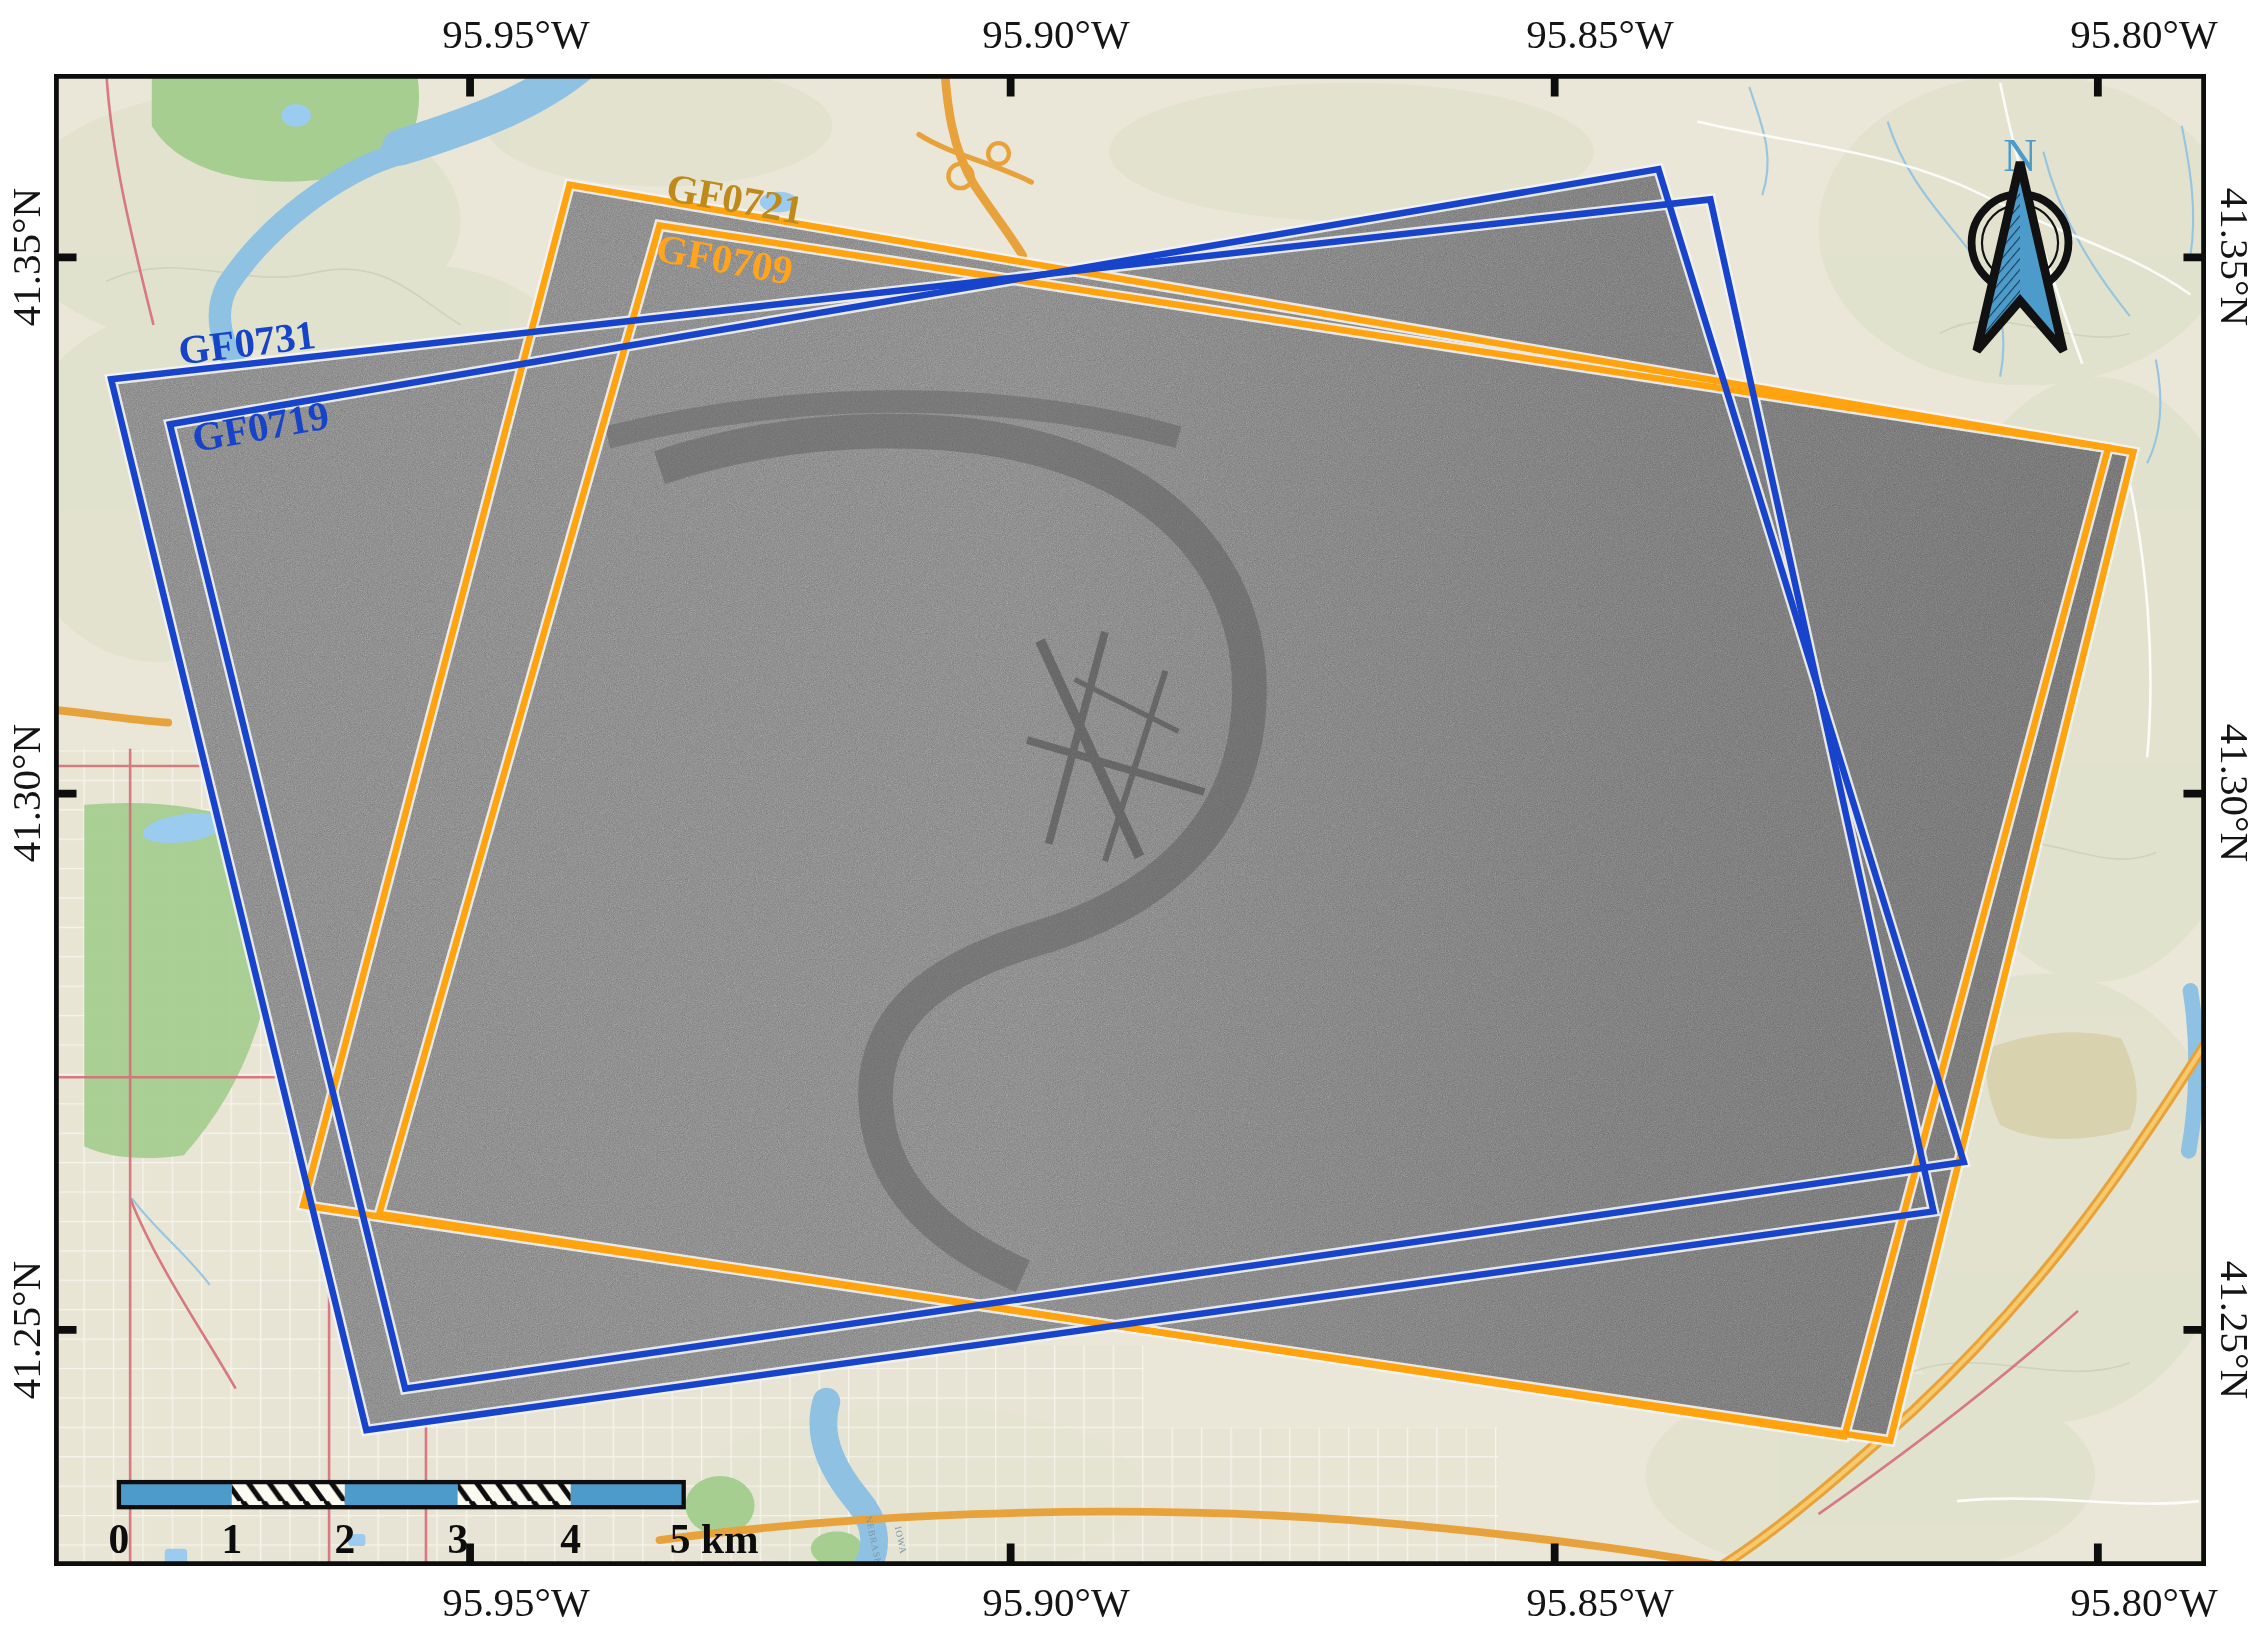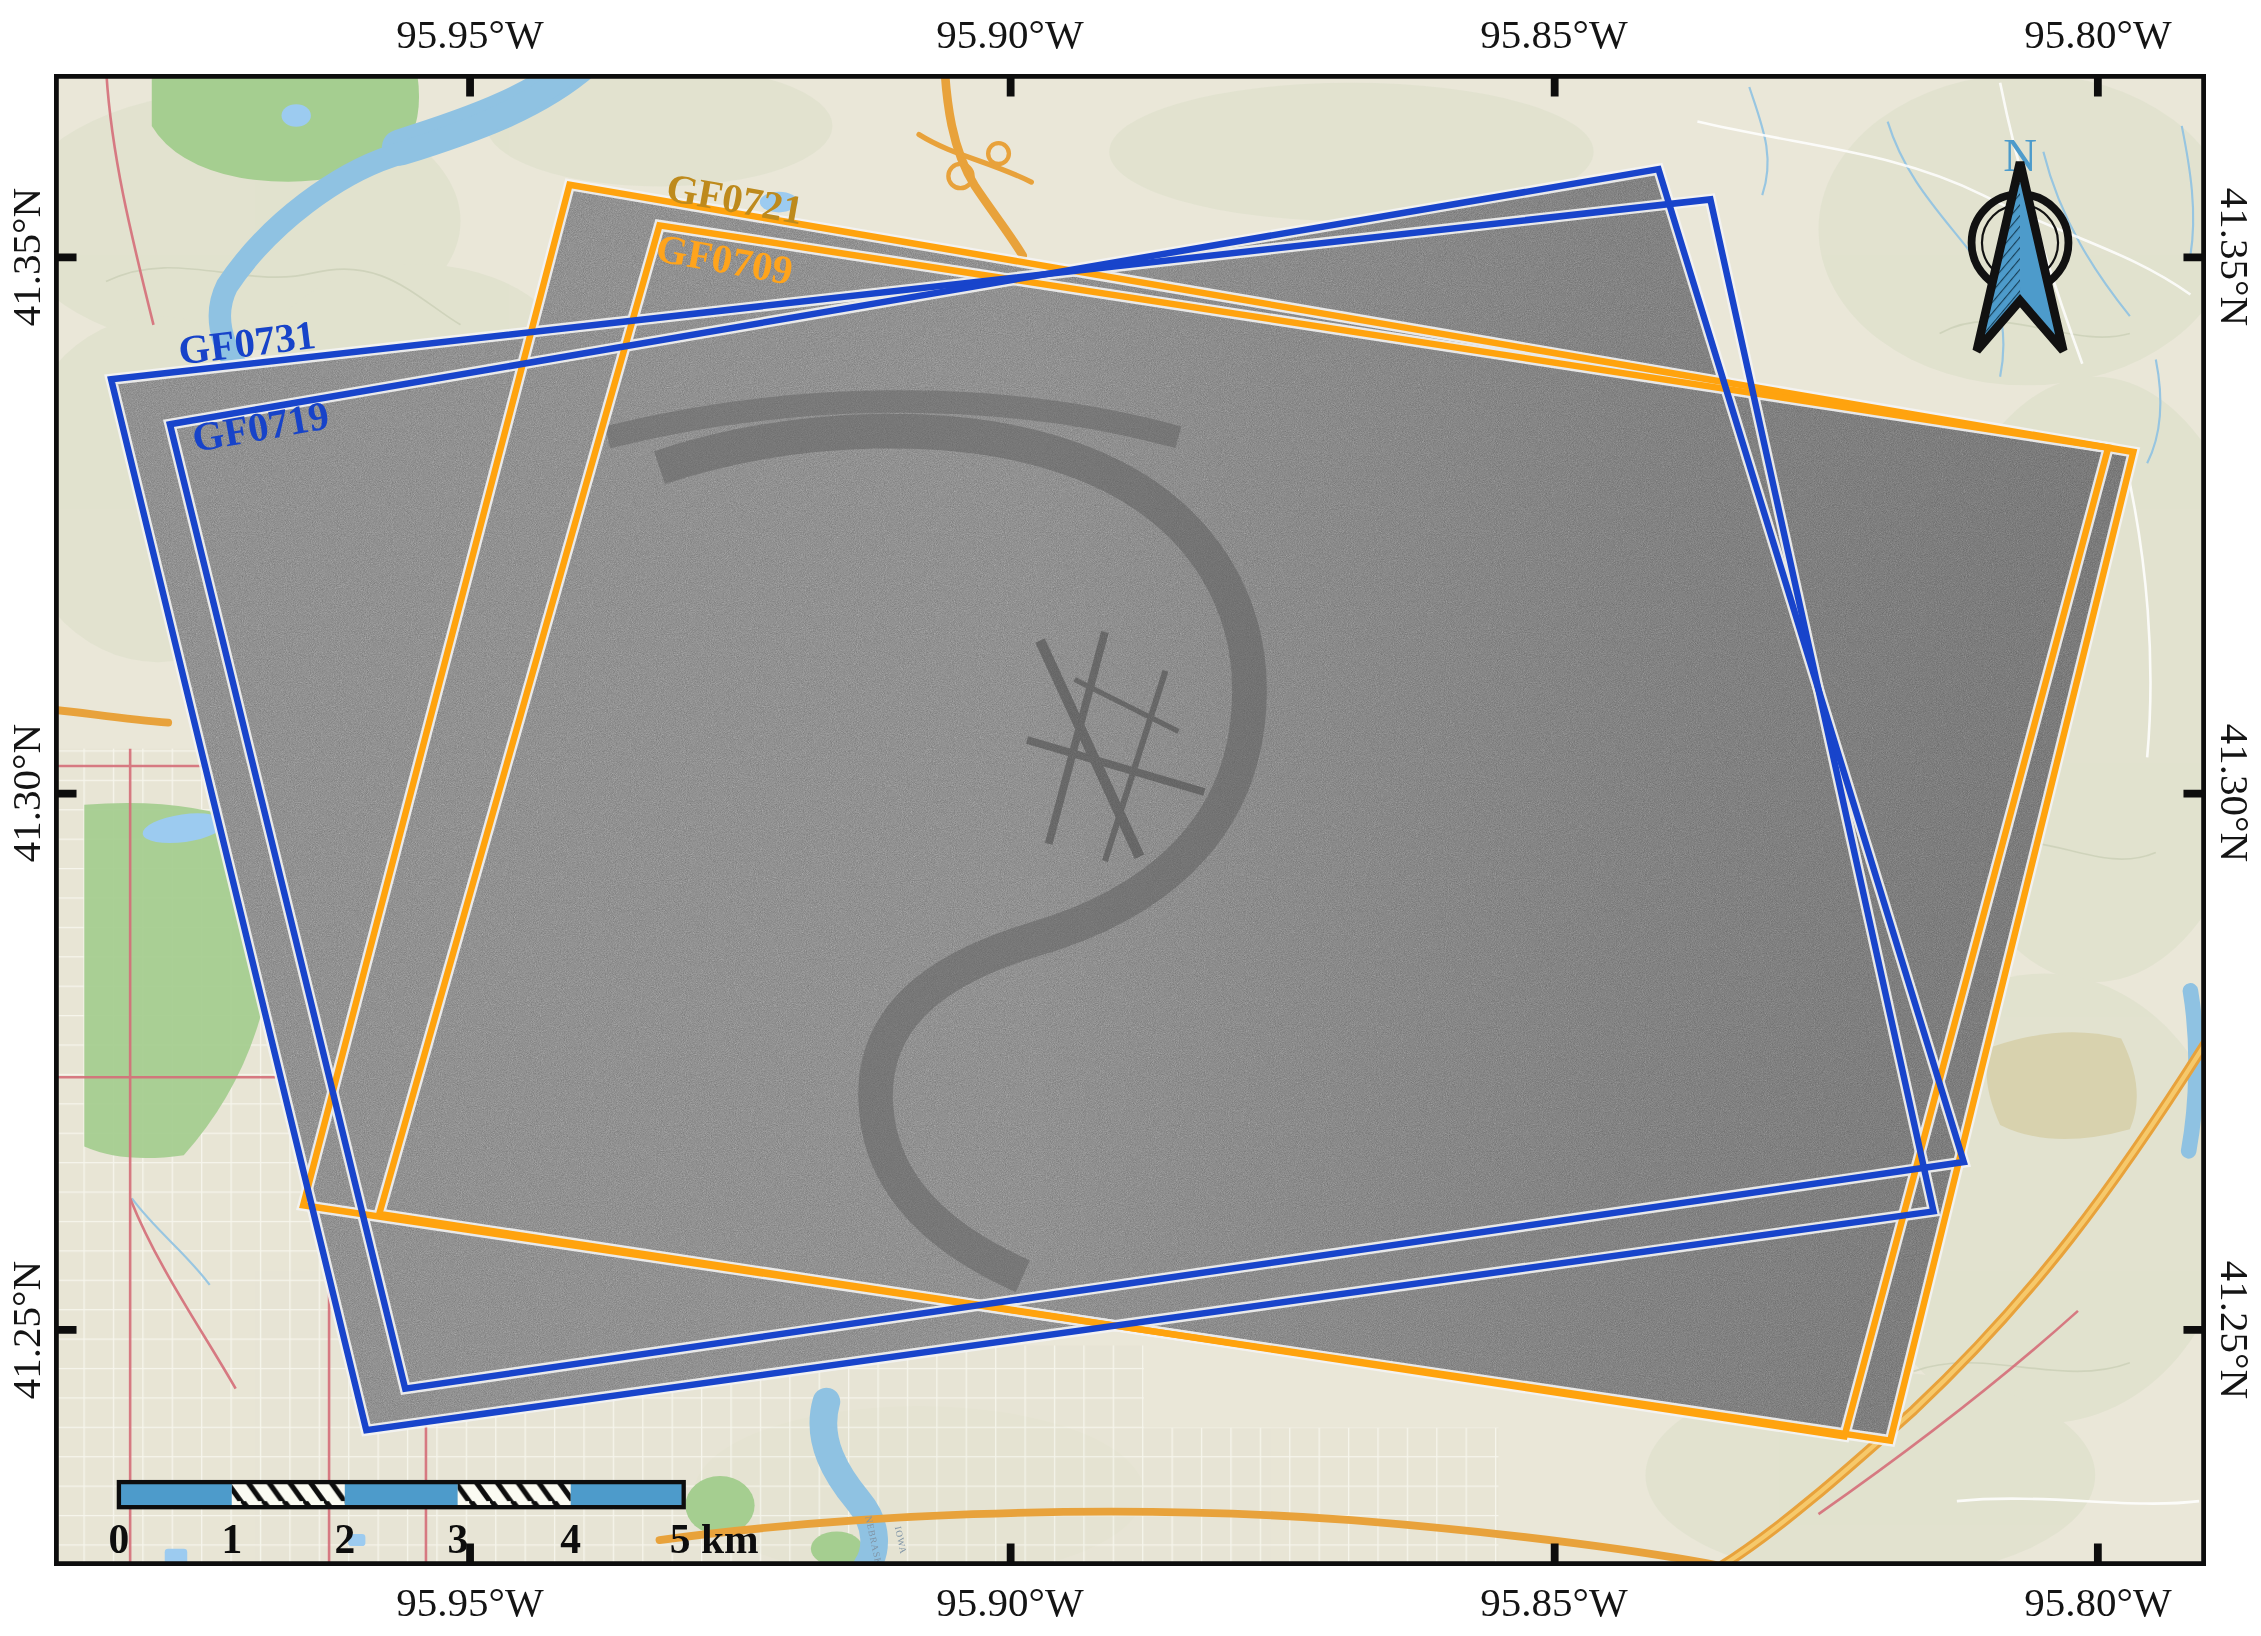--- a/index.html
+++ b/index.html
@@ -1,21 +1,21 @@
 <!DOCTYPE html>
 <html style="font-size:14px"><head>
 <meta charset="utf-8">
 <style>
   html,body{margin:0;padding:0;background:#ffffff;}
   body{width:2261px;height:1637px;position:relative;overflow:hidden;
        font-family:"Liberation Serif",serif;}
   .fig{position:absolute;inset:0;}
   .frame-wrap{position:absolute;left:54px;top:74px;width:2152px;height:1492px;}
   .axis-label{position:absolute;font-size:41px;color:#141414;white-space:nowrap;}
-  .axis-label.h{transform:translateX(-50%);}
+  .axis-label.h{transform:translateX(-50%);margin-left:46px;}
   .axis-label.vl{transform:translate(-50%,-50%) rotate(-90deg);}
   .axis-label.vr{transform:translate(-50%,-50%) rotate(90deg);}
   svg{display:block;}
   text{font-family:"Liberation Serif",serif;}
   .gf-label{font-size:47px;font-weight:bold;}
   .sb-num{font-size:48px;font-weight:bold;fill:#0d0d0d;}
   .state-label{font-size:11px;fill:#8195a6;letter-spacing:1px;}
 </style>
 </head>
 <body>

